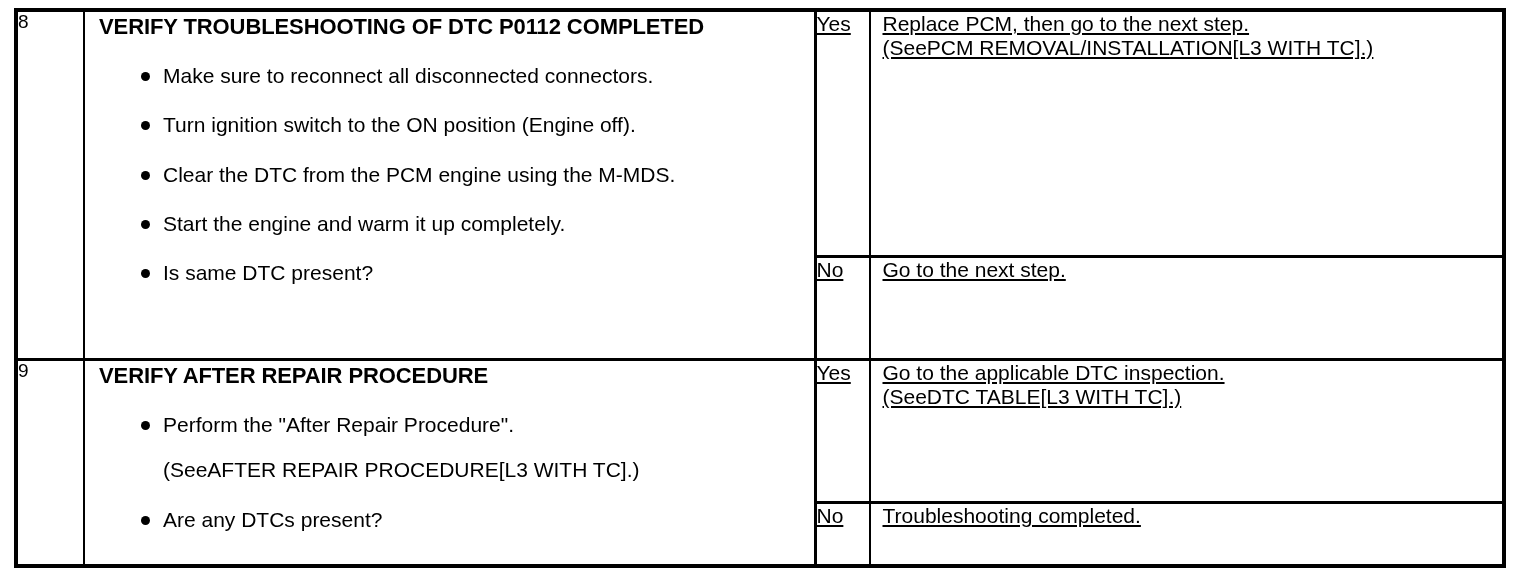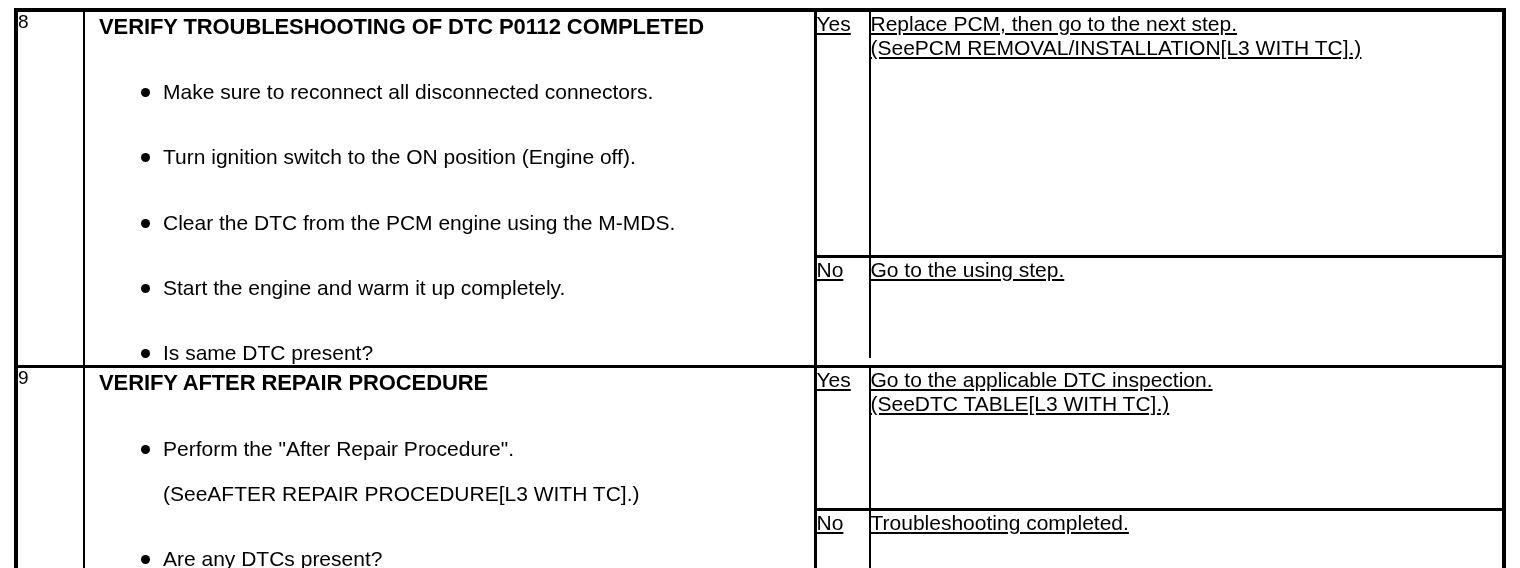--- a/index.html
+++ b/index.html
@@ -107,42 +107,42 @@
   .bullet-list {
     list-style: none;
     margin: 0;
     padding: 0;
   }
   .bullet-item {
     position: relative;
     padding-left: 78px;
     font-size: 21px;
     line-height: 1.2;
-    margin-top: 40px;
+    margin-top: 24px;
   }
   .bullet-item .dot {
     position: absolute;
     left: 56px;
     top: 9px;
     width: 9px;
     height: 9px;
     background: #000000;
     border-radius: 50%;
   }
   .plain-item {
     position: relative;
     padding-left: 78px;
     font-size: 21px;
     line-height: 1.2;
     margin-top: 20px;
   }
   .ans-para {
     margin-top: 27px;
   }
-  .ans-line { margin: 0; }
+  .ans-line { margin: 0; padding-left: 12px; }
 </style>
 </head>
 <body>
 
 <div class="page">
 
   <table class="dtc-table">
     <colgroup>
       <col class="c-step">
         <col class="c-body">
@@ -192,21 +192,21 @@
               <tr>
                 <td class="ans-label" style="height:243px;">Yes</td>
                 <td class="ans-text">
                   <p class="ans-line">Replace PCM, then go to the next step.</p>
                   <p class="ans-line ans-para">(SeePCM REMOVAL/INSTALLATION[L3 WITH TC].)</p>
                 </td>
               </tr>
               <tr class="ans-divider">
                 <td class="ans-label" style="height:100px;">No</td>
                 <td class="ans-text">
-                  <p class="ans-line">Go to the using step.</p>
+                  <p class="ans-line">Go to the next step.</p>
                 </td>
               </tr>
             </tbody>
           </table>
         </td>
       </tr>
 
       <tr>
         <td class="cell-step row-sep">
           <span>9</span>

